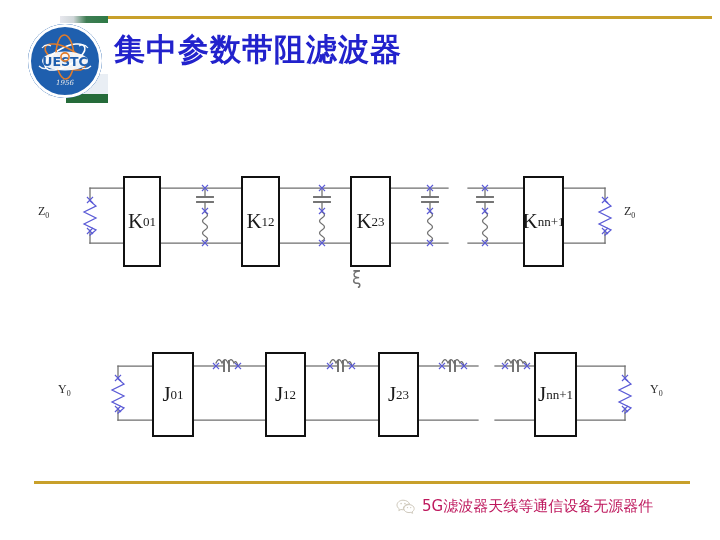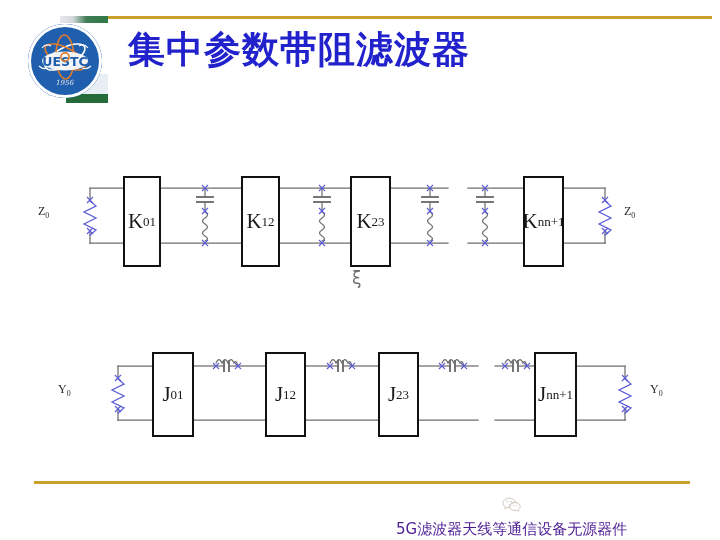--- a/index.html
+++ b/index.html
@@ -80,25 +80,25 @@
     height: 74px;
     border-radius: 50%;
     background: #1f5fae;
     box-shadow: inset 0 0 0 3px #ffffff, inset 0 0 0 5px #1f5fae;
   }
   .logo-disc svg { position: absolute; left: 0; top: 0; }
 
   
   .slide-title {
     position: absolute;
-    left: 128px;
+    left: 114px;
     top: 26px;
     width: 520px;
     font-family: "DejaVu Serif", "Liberation Serif", serif;
-    font-size: 37px;
+    font-size: 31px;
     font-weight: bold;
     color: #2222cc;
     letter-spacing: 1px;
     line-height: 46px;
     white-space: nowrap;
   }
 
   
   .circuit-layer {
     position: absolute;
@@ -142,23 +142,22 @@
   
   .footer-brand {
     position: absolute;
     left: 396px;
     top: 497px;
     display: flex;
     align-items: center;
     gap: 7px;
     font-family: "DejaVu Sans", "Liberation Sans", sans-serif;
     font-size: 15px;
-    color: #4c1d95;
+    color: #be185d;
     white-space: nowrap;
-    flex-direction: column;
   }
   .footer-brand .wechat-icon {
     width: 19px; height: 16px;
     display: inline-block;
   }
 </style>
 </head>
 <body>
 
 <div class="slide">

